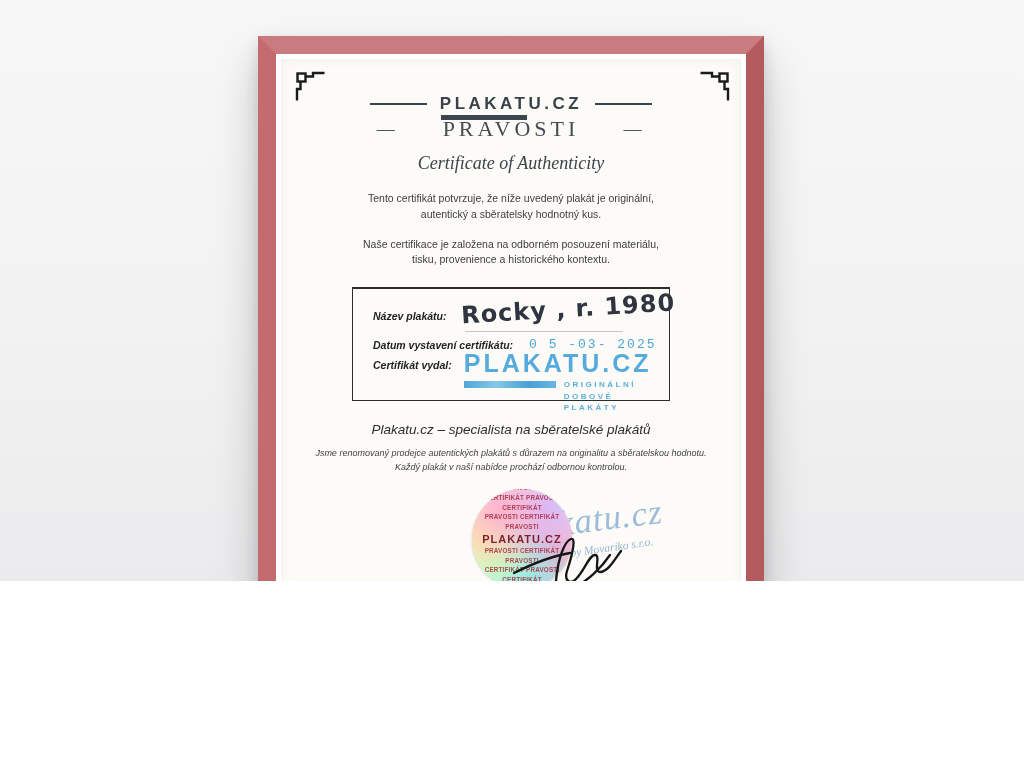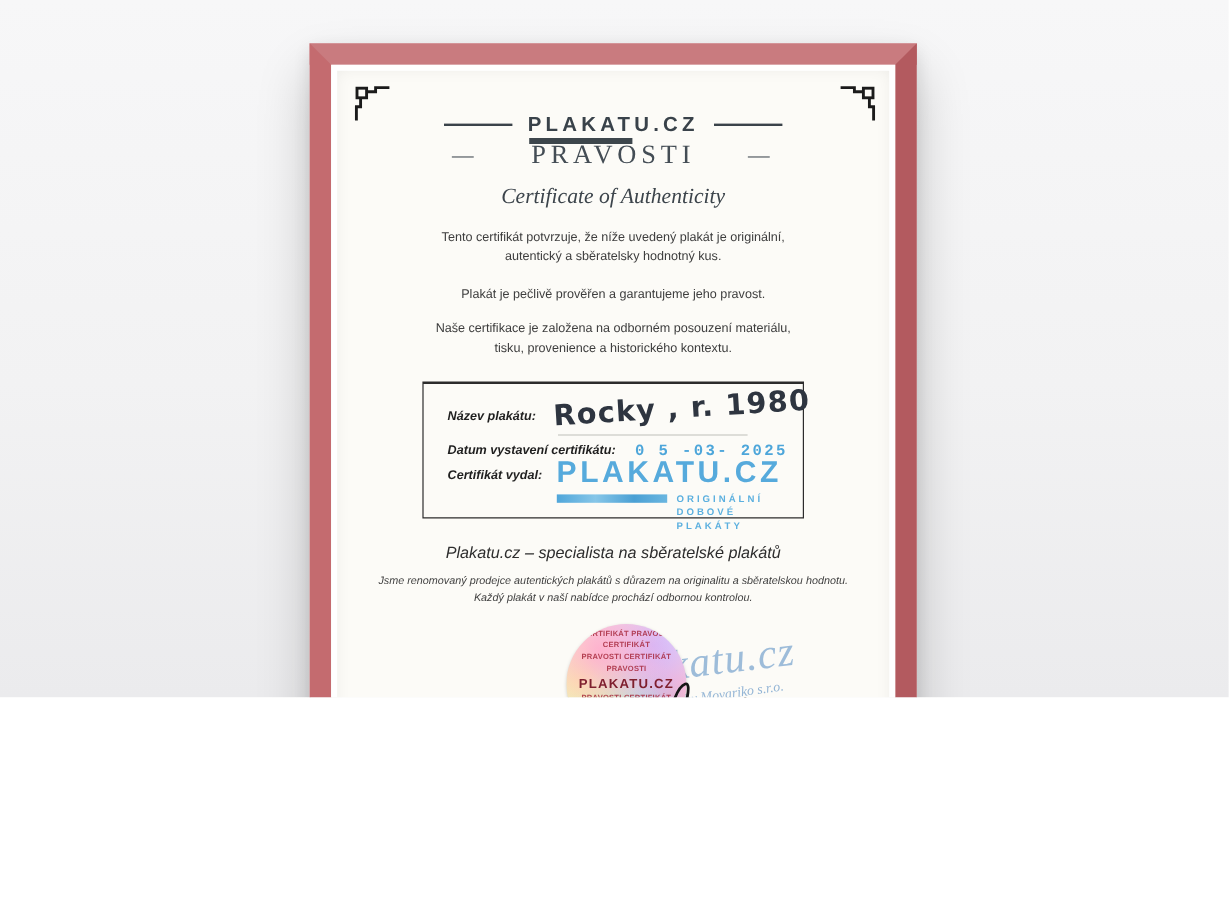--- a/index.html
+++ b/index.html
@@ -66,21 +66,21 @@
   .flabel { font-size:10.5px; font-weight:700; font-style:italic; color:#1f1f1f; white-space:nowrap; }
   .frow1 { position:relative; height:38px; }
   .frow1 .flabel { position:absolute; left:0; top:11px; }
   .handwrite {
     position:absolute; left:88px; top:-4px; font-family:"DejaVu Sans", sans-serif;
     font-size:24px; font-weight:600; color:#2e3540; letter-spacing:1px;
     transform:rotate(-3.5deg); white-space:nowrap;
   }
   .hand-line { position:absolute; left:92px; top:32px; width:158px; height:1px; background:#c9c9c4; }
   .frow2 { display:flex; align-items:center; margin-top:0; }
-  .date-stamp { margin-left:16px; font-family:"Liberation Mono", monospace; font-weight:700;
+  .date-stamp { margin-left:16px; font-family:"Liberation Mono", monospace; font-weight:400;
                 font-size:13px; letter-spacing:2px; color:#3f9fd8; opacity:.92; }
   .frow3 { display:flex; align-items:flex-start; margin-top:7px; }
   .stampblock { margin-left:12px; margin-top:-10px; text-align:left; }
   .stamp-brand { font-size:25px; font-weight:700; letter-spacing:3px; color:#49a4da; opacity:.92; }
   .stamp-sub { display:flex; align-items:flex-start; margin-top:1px; }
   .stamp-bar { width:92px; height:7px; margin-top:2px;
                background:linear-gradient(90deg,#4fa6da 0%,#86c6e8 35%,#4aa0d4 70%,#6ab6e0 100%); }
   .stamp-lines { margin-left:8px; font-size:8px; font-weight:700; letter-spacing:2.5px;
                  color:#5cb0df; line-height:1.45; white-space:pre-line; }
 
@@ -176,21 +176,20 @@
         <span class="sub-dash">—</span>
         <span>PRAVOSTI</span>
         <span class="sub-dash">—</span>
       </div>
 
       <div class="tagline">Certificate of Authenticity</div>
 
       <div class="paras">
         <p class="p1">Tento certifikát potvrzuje, že níže uvedený plakát je originální,
 autentický a sběratelsky hodnotný kus.</p>
-        <p class="p3">Plakát je pečlivě prověřen a garantujeme jeho pravost.</p>
         <p class="p4">Naše certifikace je založena na odborném posouzení materiálu,
 tisku, provenience a historického kontextu.</p>
       </div>
 
       <div class="formbox">
         <div class="frow1">
           <span class="flabel">Název plakátu:</span>
           <span class="hand-line"></span>
           <span class="handwrite">Rocky , r. 1980</span>
         </div>

